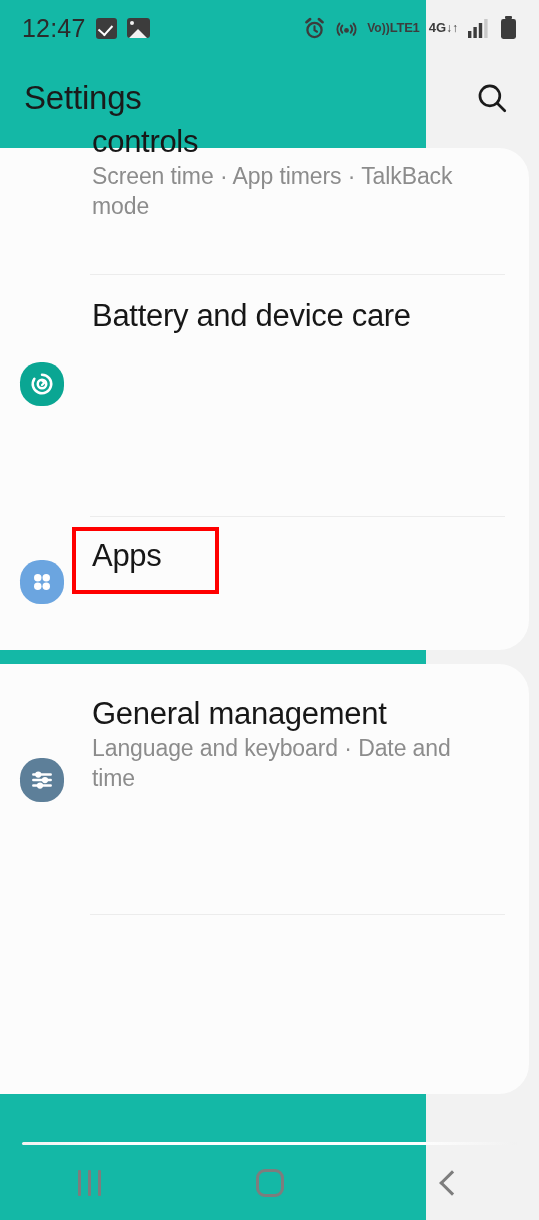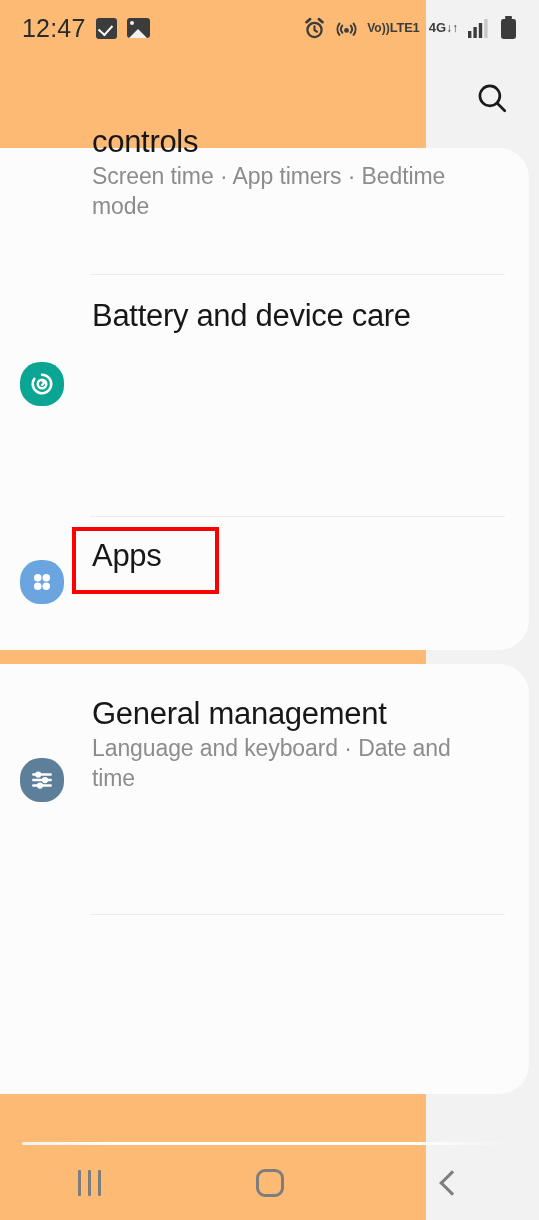--- a/index.html
+++ b/index.html
@@ -2,21 +2,21 @@
 <html><head>
 <meta charset="utf-8">
 <style>
   * { margin:0; padding:0; box-sizing:border-box; }
   html,body {
     width:539px; height:1220px;
     background:#f2f2f2;
     font-family:"Liberation Sans", sans-serif;
     overflow:hidden;
   }
-  .phone { position:relative; width:426px; height:1220px; background:#fdba74; }
+  .phone { position:relative; width:426px; height:1220px; background:#14b8a6; }
 
   
   .statusbar {
     position:absolute; top:0; left:0; width:539px; height:56px;
     display:flex; align-items:center; padding:0 22px;
   }
   .sb-left { display:flex; align-items:center; gap:10px; }
   .sb-time { font-size:25px; font-weight:400; color:#2b2b2b; letter-spacing:0.2px; }
   .sb-right { margin-left:auto; display:flex; align-items:center; gap:9px; }
   .sb-ico { display:block; }
@@ -154,36 +154,37 @@
       </svg>
 
       <svg class="sb-ico" width="17" height="24" viewBox="0 0 17 24">
         <rect x="5" y="0" width="7" height="3" rx="1" fill="#3c3c3c"></rect>
         <rect x="1" y="3" width="15" height="20" rx="2.4" fill="#3c3c3c"></rect>
       </svg>
     </div>
   </div>
 
   <div class="appbar">
+    <h1>Settings</h1>
     <div class="search-btn">
       <svg width="34" height="34" viewBox="0 0 24 24">
         <circle cx="10.5" cy="10.5" r="7" fill="none" stroke="#1a1a1a" stroke-width="1.9"></circle>
         <path d="M15.7 15.7 21 21" stroke="#1a1a1a" stroke-width="1.9" stroke-linecap="round"></path>
       </svg>
     </div>
   </div>
 
   <div class="scroll">
 
     <div class="card" id="card1">
 
       <div class="row" style="position:absolute; top:-24px; left:0; width:529px;">
         <div class="row-body">
           <div class="row-title">controls</div>
-          <div class="row-sub">Screen time · App timers · Bedtime mode</div>
+          <div class="row-sub">Screen time · App timers · TalkBack mode</div>
         </div>
       </div>
 
       <div class="divider" style="top:126px;"></div>
 
       <div class="row" style="position:absolute; top:150px; left:0; width:529px;">
         <div class="row-icon" style="top:64px;">
           <div class="sq" style="background:#0aa693;">
             <svg width="30" height="30" viewBox="0 0 24 24">
               <path d="M12 4.6a7.4 7.4 0 1 1-6.1 3.2" fill="none" stroke="#fff" stroke-width="2" stroke-linecap="round"></path>

